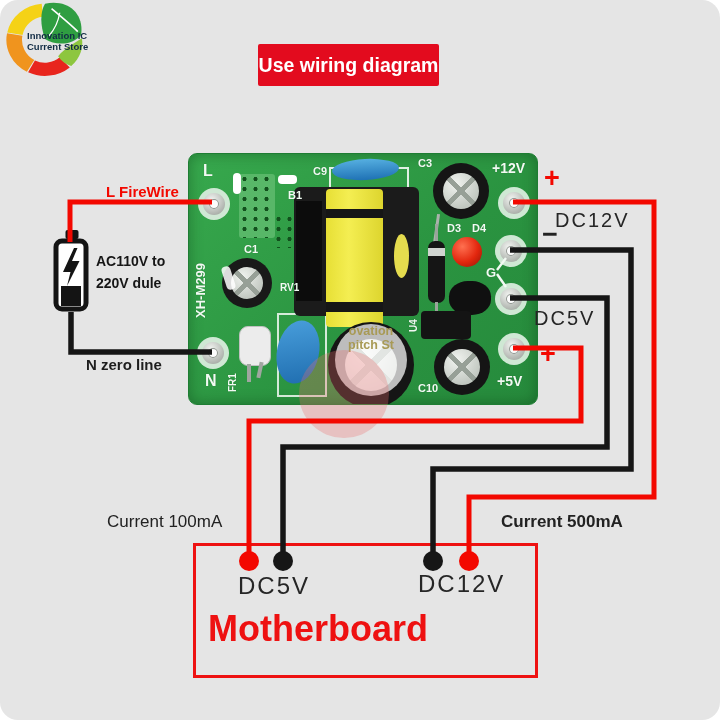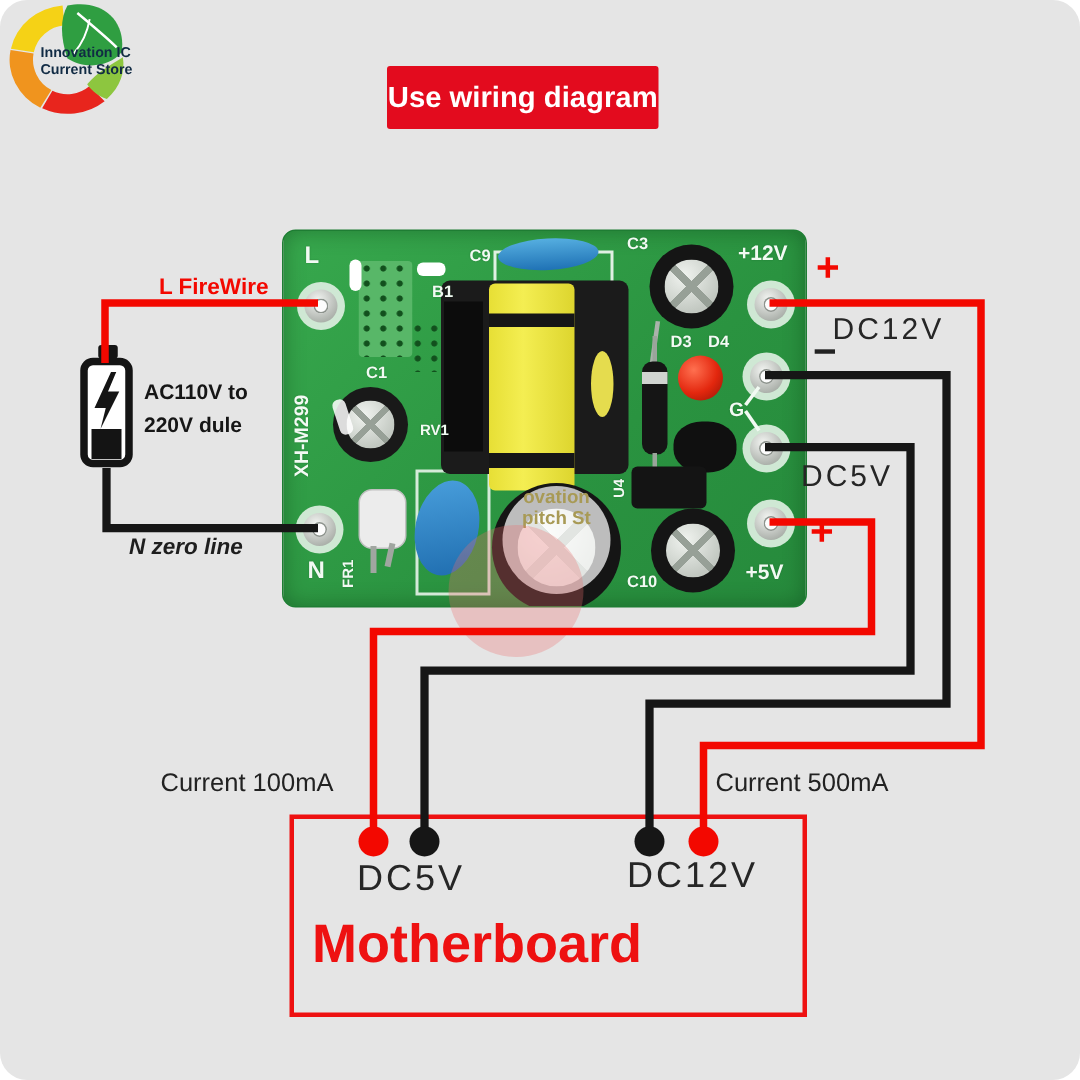--- a/index.html
+++ b/index.html
@@ -15,21 +15,21 @@
   .banner{left:258px;top:44px;width:181px;height:42px;background:var(--banner-red);
           border-radius:2px;display:flex;align-items:center;justify-content:center;
           color:#fff;font-weight:bold;font-size:19.5px;z-index:20;}
   .desc{left:0;top:103px;width:720px;text-align:center;color:#4b4b4b;font-size:14.5px;
         line-height:17.5px;z-index:20;}
   .logo-text{left:27px;top:31px;width:64px;color:#112b44;font-weight:bold;font-size:9.5px;
              line-height:10.5px;z-index:21;}
   
   .lbl{z-index:20;white-space:nowrap;}
   .red-b{color:var(--wire-red);font-weight:bold;}
-  .blk-b{color:var(--label-dark);font-weight:bold;font-style:italic;}
+  .blk-b{color:var(--label-dark);font-weight:bold;}
   .dcv{color:#262626;font-size:20px;letter-spacing:2px;}
   .sign{font-size:27px;font-weight:bold;line-height:20px;}
   
   .board{left:188px;top:153px;width:348px;height:250px;border-radius:9px;overflow:hidden;
          background:linear-gradient(135deg,#37a84d,#2a9340 60%,#268a3c);
          border:1px solid #1e7d33;box-shadow:inset 0 0 14px rgba(0,40,10,.35);z-index:5;}
   .silk{position:absolute;color:var(--silk-white);font-weight:bold;
         text-shadow:0 0 1px rgba(0,60,20,.4);z-index:9;white-space:nowrap;}
   .vtext{writing-mode:vertical-rl;transform:rotate(180deg);}
   .pad{position:absolute;width:32px;height:32px;border-radius:50%;background:#cfe8d4;z-index:8;}
@@ -193,21 +193,21 @@
   <div class="abs pink"></div>
 
   <div class="abs lbl sign" style="left:544px;top:168px;color:var(--wire-red);">+</div>
   <div class="abs lbl dcv" style="left:555px;top:209px;">DC12V</div>
   <div class="abs lbl sign" style="left:542px;top:224px;color:#222;">−</div>
   <div class="abs lbl sign" style="left:542px;top:288px;color:#222;">−</div>
   <div class="abs lbl dcv" style="left:534px;top:307px;">DC5V</div>
   <div class="abs lbl sign" style="left:540px;top:344px;color:var(--wire-red);">+</div>
 
   <div class="abs lbl current" style="left:107px;top:512px;">Current 100mA</div>
-  <div class="abs lbl current" style="left:477px;top:512px;">Current 500mA</div>
+  <div class="abs lbl current" style="left:501px;top:512px;font-weight:bold;">Current 500mA</div>
 
   <div class="abs mb-box">
     <div class="pins" style="left:42px;top:26px;">DC5V</div>
     <div class="pins" style="left:222px;top:24px;">DC12V</div>
     <div class="mb-title">Motherboard</div>
   </div>
 
   <svg class="abs overlay" width="720" height="720" viewBox="0 0 720 720">
     <polyline points="70,242 70,202 212,202" fill="none" style="stroke:var(--wire-red)" stroke-width="5"></polyline>
     <polyline points="71,312 71,352 212,352" fill="none" style="stroke:var(--wire-black)" stroke-width="5.5"></polyline>

